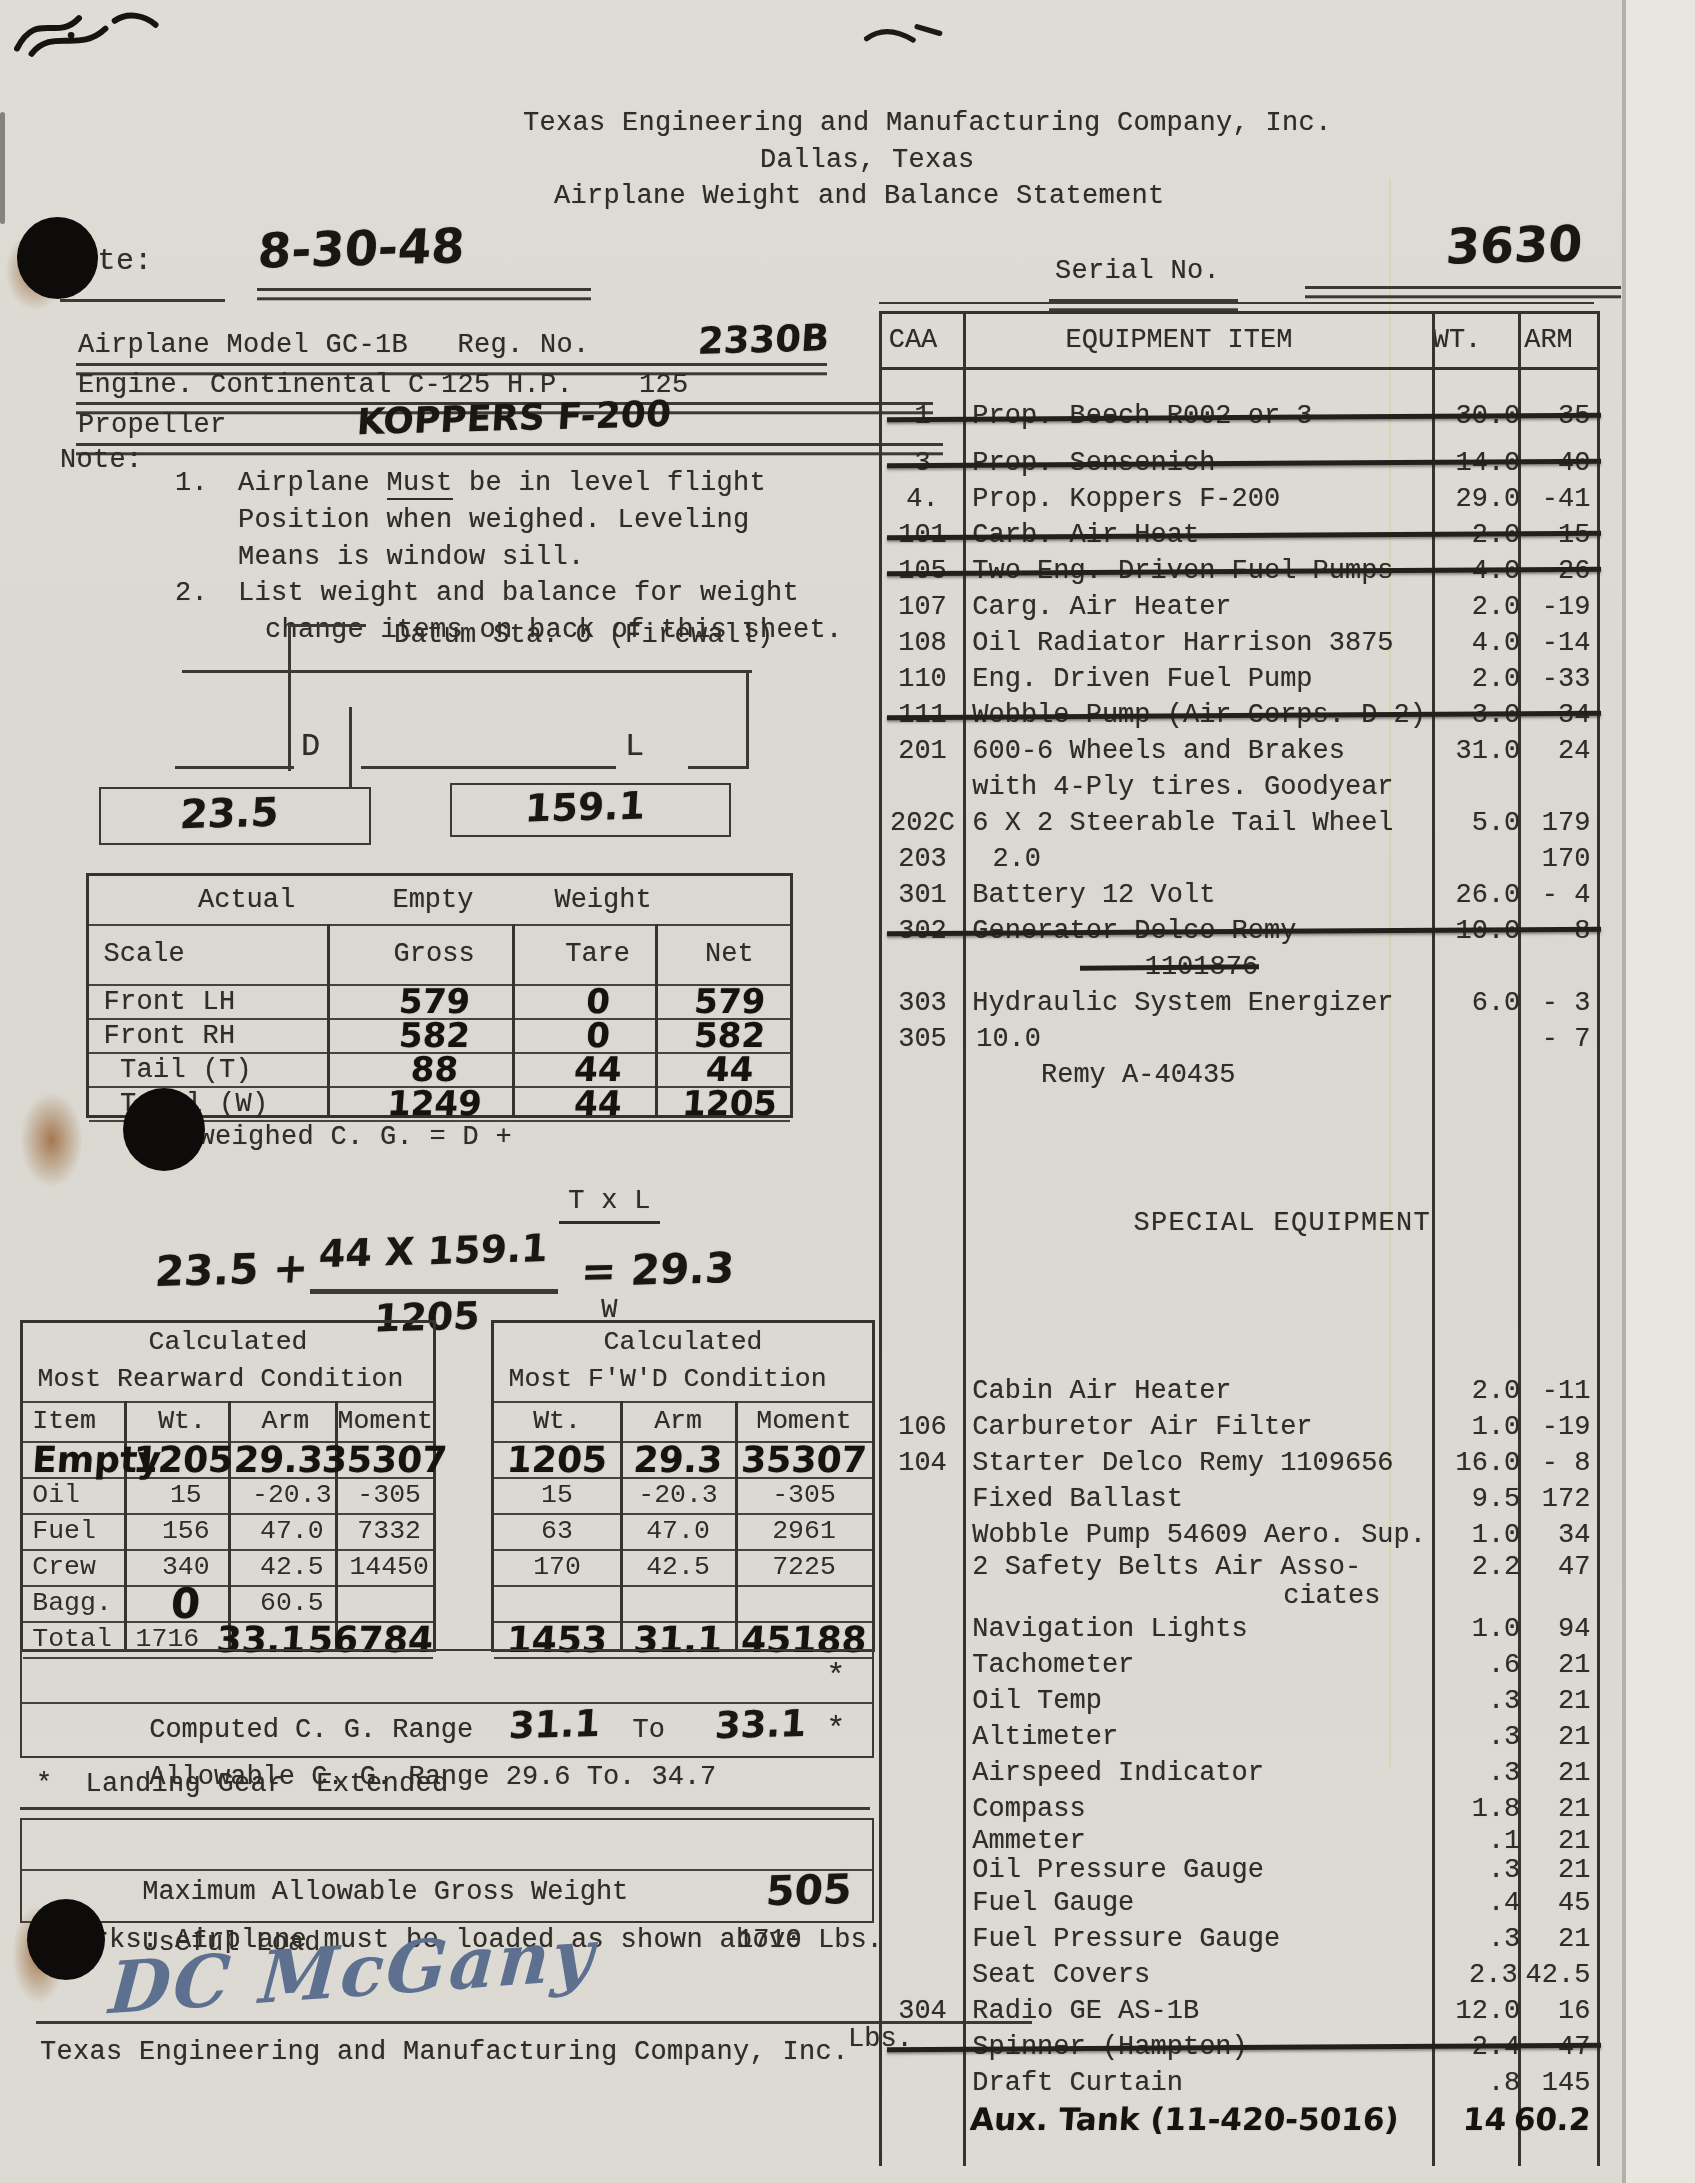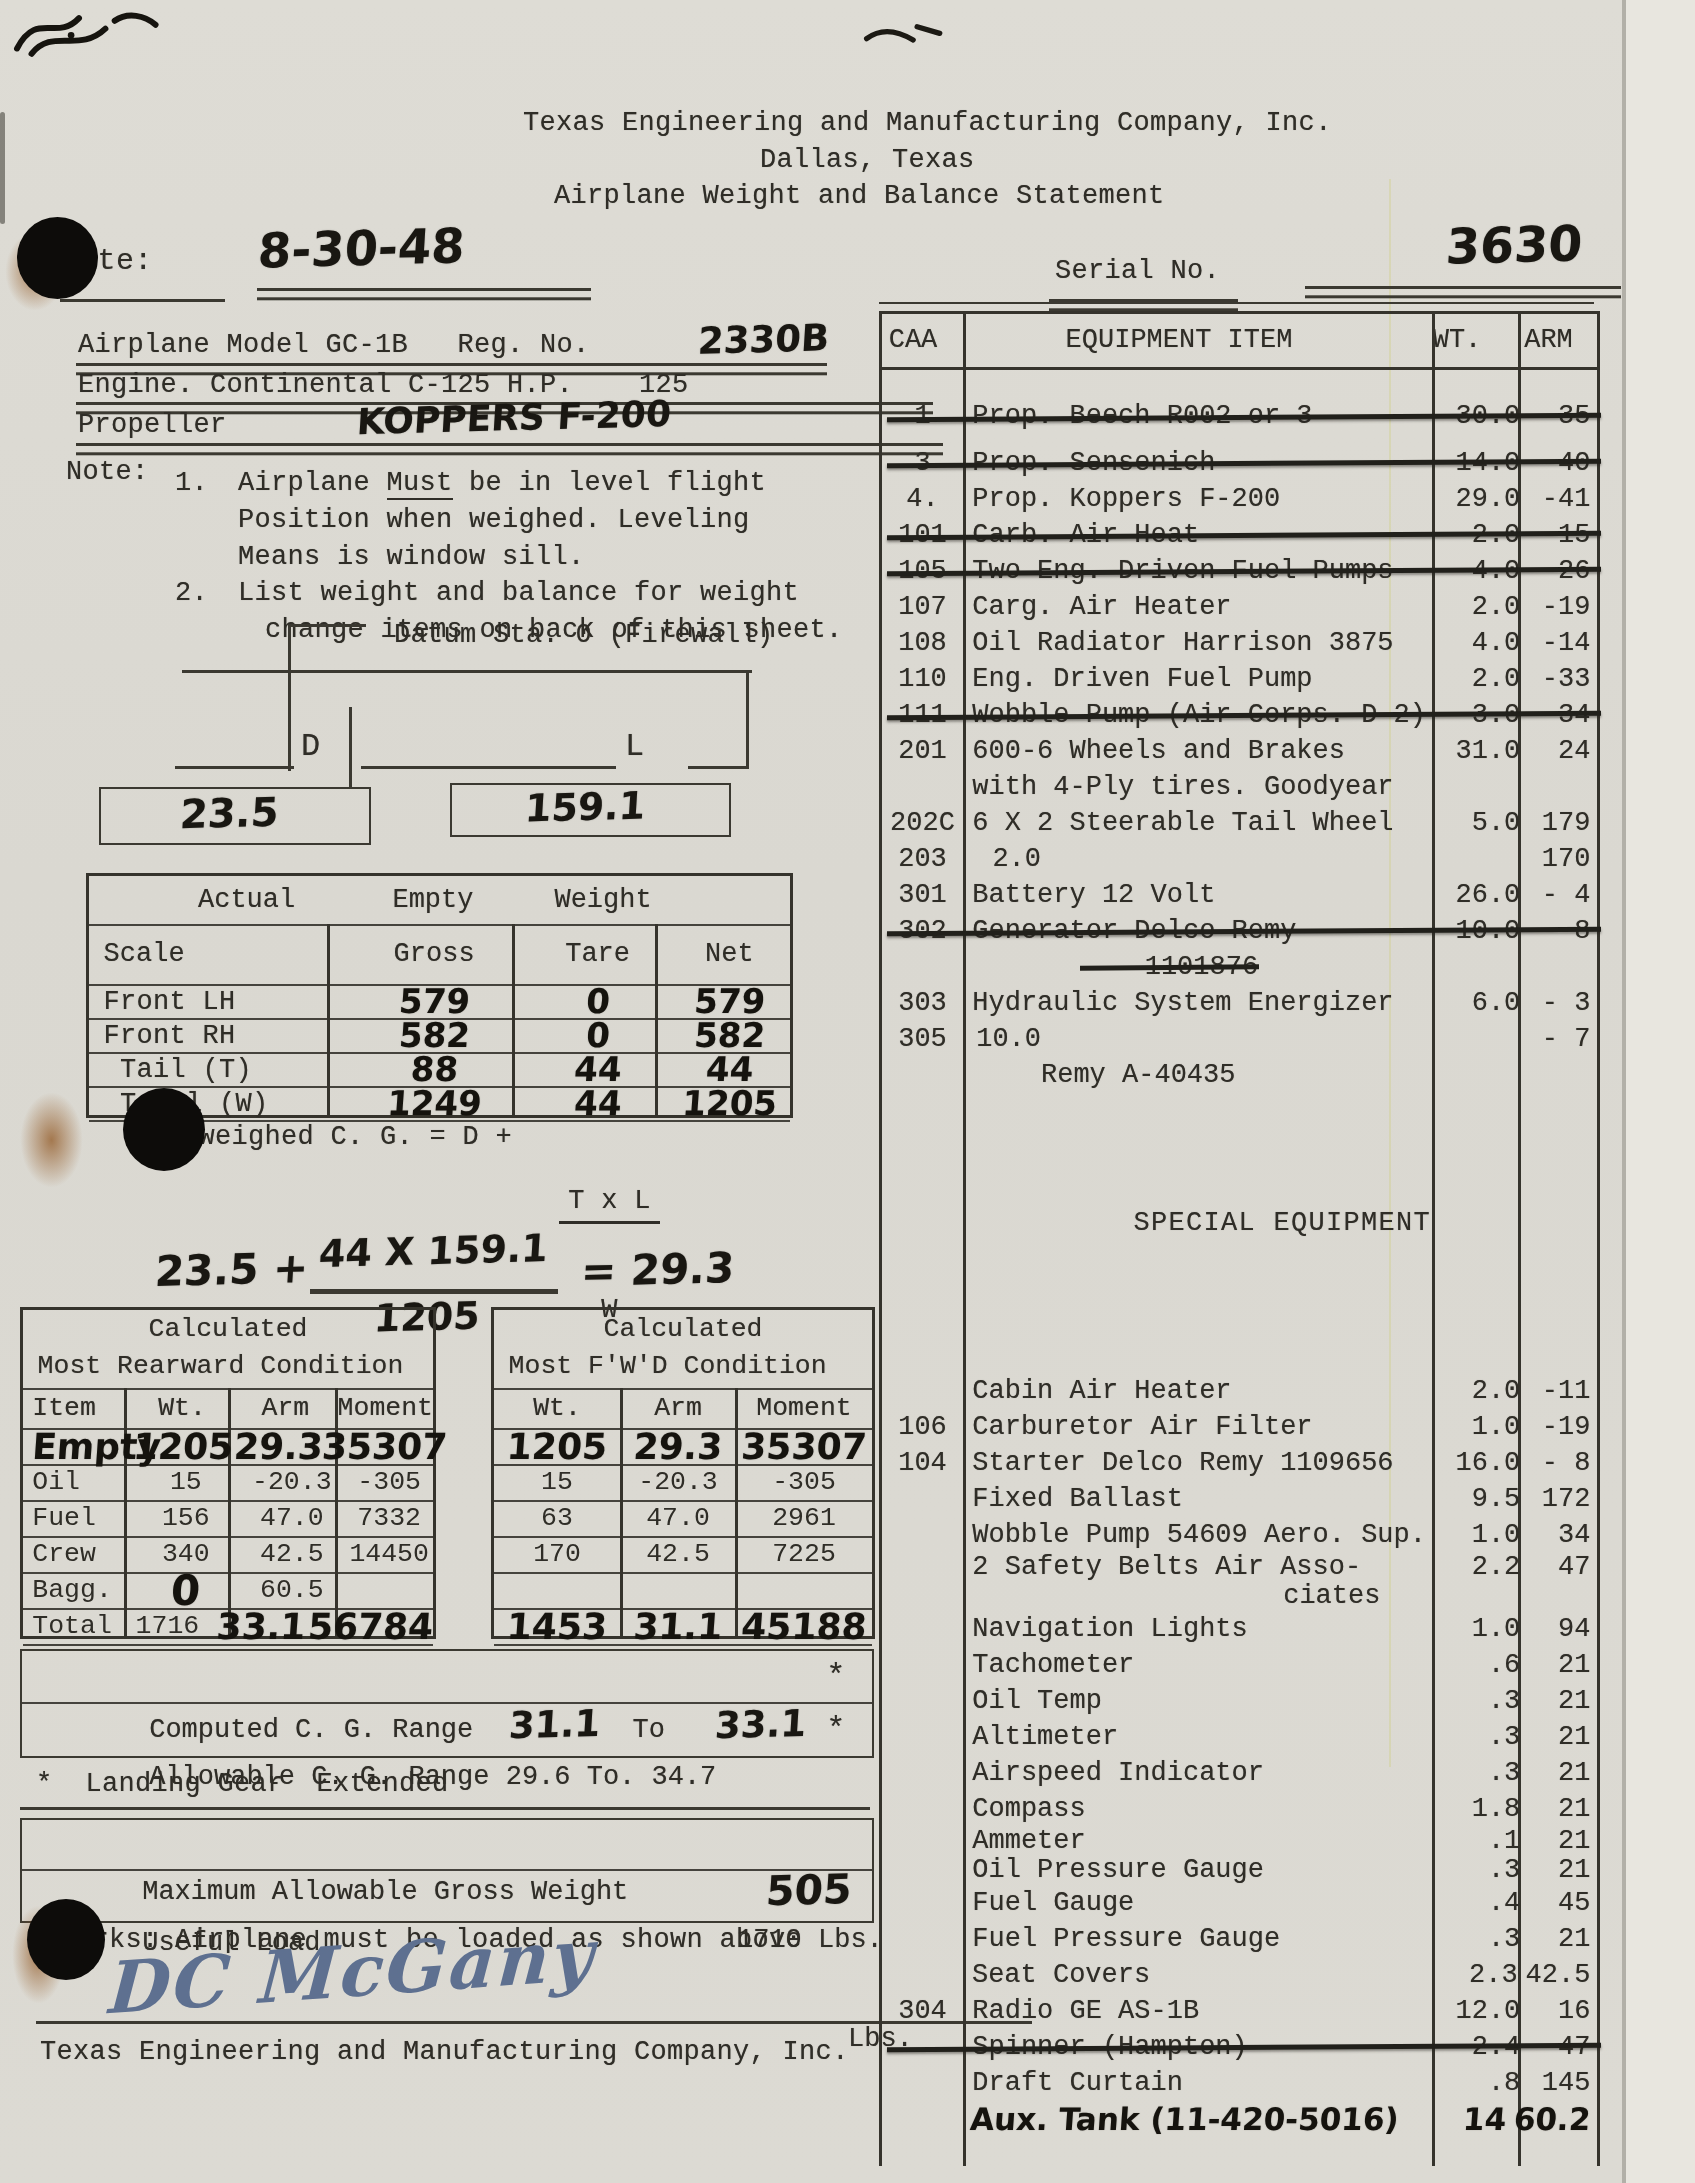--- a/index.html
+++ b/index.html
@@ -50,21 +50,21 @@
   .scale-row{display:flex;height:32px;line-height:30px;border-bottom:2px solid #45433d;font-size:26.5px;}
   .scale .cl{width:238px;padding-left:14.6px;}
   .scale .cg{width:185px;text-align:center;}
   .scale .ct{width:142px;text-align:center;}
   .scale .cn{flex:1;text-align:center;}
   .scale-row .cg,.scale-row .ct,.scale-row .cn{font-family:"DejaVu Sans",sans-serif;font-weight:700;color:#15130e;
       font-size:34px;transform:skewX(-4deg);text-shadow:0 0 1.3px rgba(25,23,18,.3);overflow:visible;}
   .scale .v1{left:238px;}.scale .v2{left:423px;}.scale .v3{left:566px;}
   .scale .vline{top:48px;}
   
-  .calc{position:absolute;border:3.3px solid #35332c;font-size:26.5px;}
+  .calc{position:absolute;border:3.3px solid #35332c;font-size:26.5px;margin-top:13px;}
   .calc .title1{height:37px;line-height:38px;text-align:center;text-shadow:0 0 0.7px rgba(47,45,39,.5);}
   .calc .title2{height:41px;line-height:38px;padding-left:14.6px;border-bottom:2.6px solid #45433d;white-space:pre;text-shadow:0 0 0.7px rgba(47,45,39,.5);}
   .calc-head{display:flex;height:38px;line-height:37px;border-bottom:2.6px solid #45433d;text-shadow:0 0 0.7px rgba(47,45,39,.5);}
   .calc-row{display:flex;height:34px;line-height:33px;border-bottom:2px solid #45433d;}
   .calc .vline{top:78px;}
   .rw .ci{width:101px;padding-left:9.3px;}
   .rw .cw{width:105px;text-align:center;}
   .rw .ca{width:107px;text-align:center;}
   .rw .cm{flex:1;text-align:center;}
   .rw .v1{left:101px;}.rw .v2{left:205px;}.rw .v3{left:312px;}
@@ -128,21 +128,21 @@
 
   <div class="t" style="left:78px;top:329px;">Airplane Model GC-1B   Reg. No.</div>
   <div class="h hf" style="left:698px;top:318px;font-size:37px;">2330B</div>
   <div class="r d2" style="left:76px;top:363px;width:751px;height:3.3px;"></div>
   <div class="t" style="left:78px;top:369px;">Engine. Continental C-125 H.P.    125</div>
   <div class="r d2" style="left:76px;top:402px;width:857px;height:3.3px;"></div>
   <div class="t" style="left:78px;top:409px;">Propeller</div>
   <div class="h hf" style="left:357px;top:397px;font-size:36px;">KOPPERS F-200</div>
   <div class="r d2" style="left:76px;top:443px;width:867px;height:3.3px;"></div>
 
-  <div class="t" style="left:60px;top:456px;margin-left:6px;">Note:</div>
+  <div class="t" style="left:60px;top:444px;">Note:</div>
   <div class="t" style="left:175px;top:467px;">1.</div>
   <div class="t" style="left:238px;top:504px;">Position when weighed. Leveling</div>
   <div class="t" style="left:238px;top:467px;"><span>Airplane </span><span class="u">Must</span><span> be in level flight</span></div>
   <div class="t" style="left:238px;top:541px;">Means is window sill.</div>
   <div class="t" style="left:175px;top:577px;">2.</div>
   <div class="t" style="left:238px;top:577px;">List weight and balance for weight</div>
   <div class="t" style="left:265px;top:614px;">change items on back of this sheet.</div>
 
   <div class="r" style="left:288px;top:624px;width:2.6px;height:147px;"></div>
   <div class="r" style="left:288px;top:624px;width:78px;height:2.6px;"></div>

